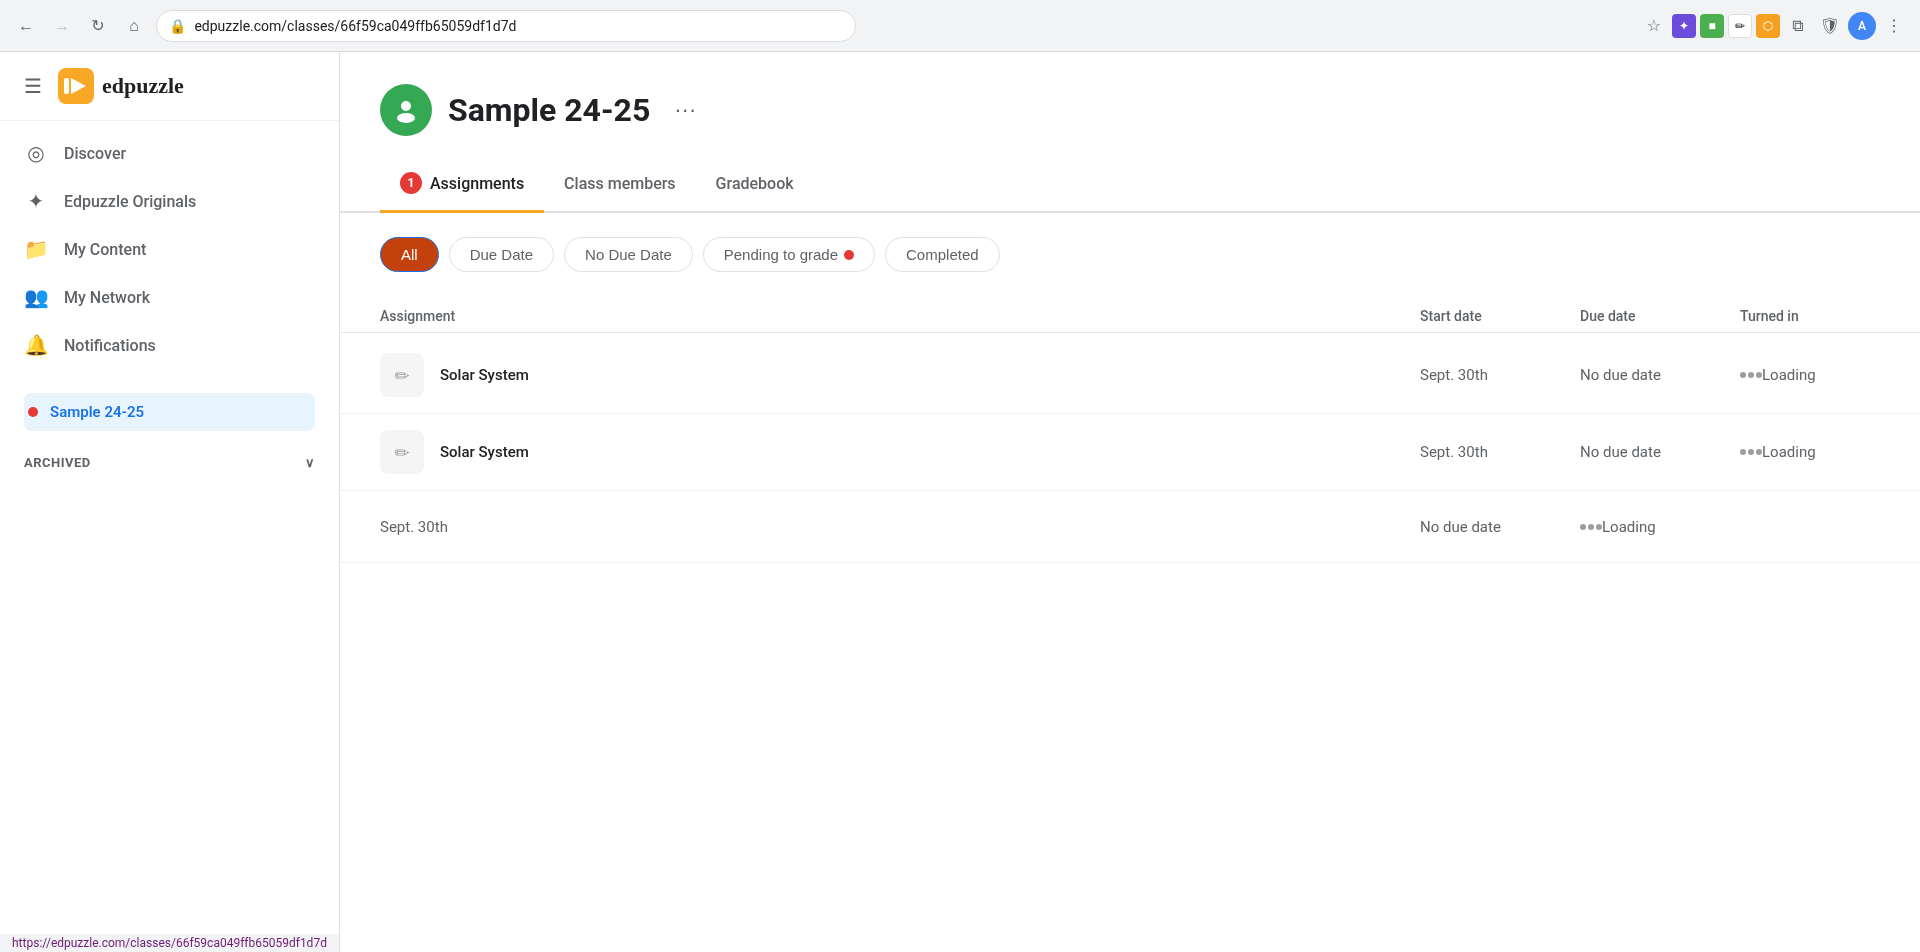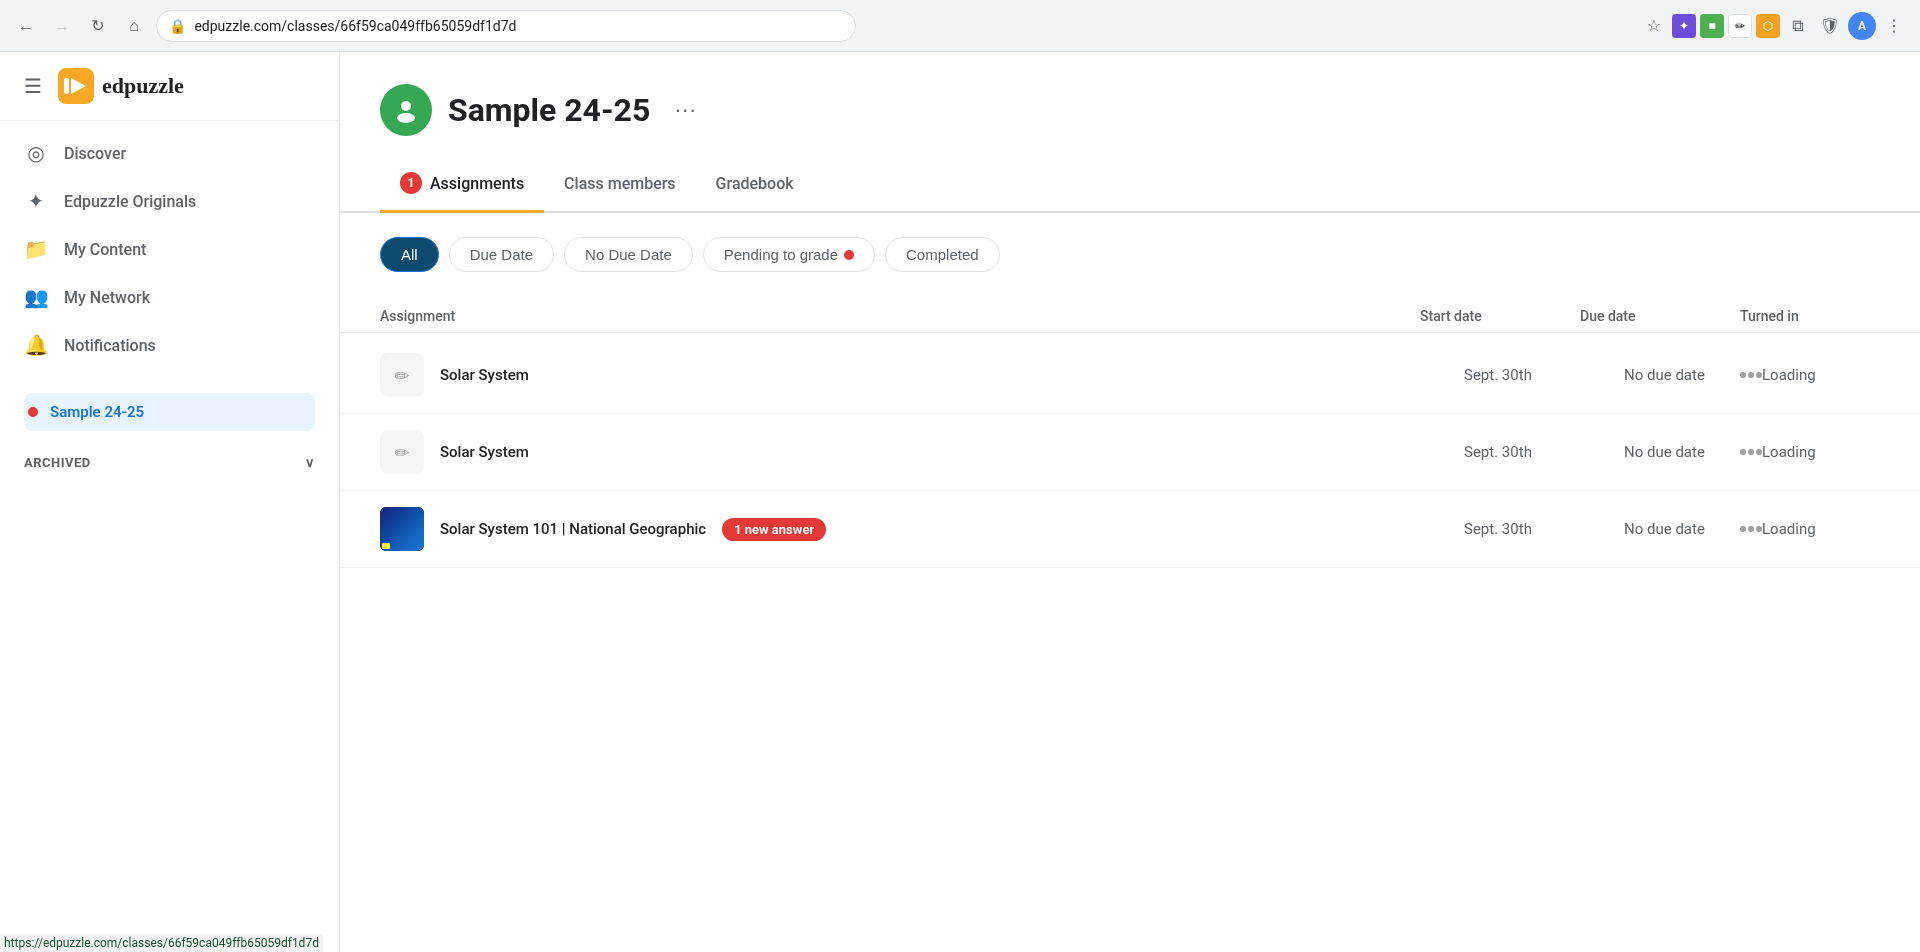--- a/index.html
+++ b/index.html
@@ -282,21 +282,21 @@
       border-radius: 24px;
       border: 1.5px solid #e0e0e0;
       background: #fff;
       color: #5f6368;
       font-size: 15px;
       cursor: pointer;
       font-weight: 500;
       display: flex; align-items: center; gap: 6px;
     }
     .filter-btn.active {
-      background: #0c4a6e;
+      background: #c2410c;
       color: #fff;
       border-color: #1a73e8;
     }
     .filter-dot {
       width: 10px; height: 10px;
       border-radius: 50%;
       background: #e53935;
     }
 
     
@@ -344,21 +344,20 @@
       border-radius: 6px;
     }
     .assignment-name {
       font-size: 15px;
       font-weight: 500;
       color: #202124;
     }
     .assignment-date {
       font-size: 15px;
       color: #5f6368;
-      margin-left: 44px;
     }
     .loading-cell {
       display: flex;
       align-items: center;
       font-size: 15px;
       color: #5f6368;
     }
     .dots-icon {
       display: flex; gap: 2px;
     }
@@ -395,23 +394,23 @@
       background: #ffeb3b;
       border-radius: 1px;
     }
 
     
     .status-bar {
       position: fixed;
       bottom: 0;
       left: 0;
       background: #f1f3f4;
-      color: #14532d;
+      color: #701a75;
       font-size: 12px;
-      padding: 2px 4px;
+      padding: 2px 12px;
     }
 
     
     ::-webkit-scrollbar { width: 8px; }
     ::-webkit-scrollbar-track { background: #f1f1f1; }
     ::-webkit-scrollbar-thumb { background: #c1c1c1; border-radius: 4px; }
   </style>
 </head>
 <body>
 
@@ -585,27 +584,20 @@
         <div class="dots-icon">
           <span></span>
             <span></span>
             <span></span>
         </div>
         <span style="color:#5f6368;font-size:15px;">Loading</span>
       </div>
     </div>
 
     <div class="assignment-row">
-      <div class="assignment-name-cell">
-        <div class="assignment-icon thumbnail">
-          <div class="thumb-img"></div>
-        </div>
-        <span class="assignment-name">Solar System 101 | National Geographic</span>
-        <span class="new-answer-badge">1 new answer</span>
-      </div>
       <span class="assignment-date">Sept. 30th</span>
       <span class="assignment-date">No due date</span>
       <div class="loading-cell">
         <div class="dots-icon">
           <span></span>
             <span></span>
             <span></span>
         </div>
         <span style="color:#5f6368;font-size:15px;">Loading</span>
       </div>

